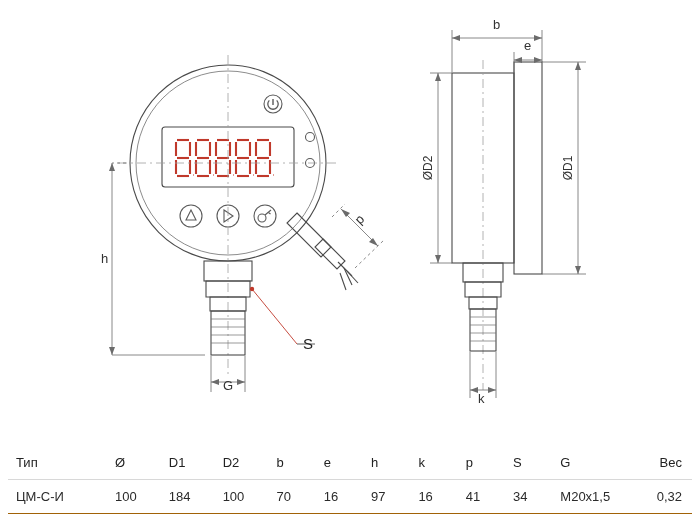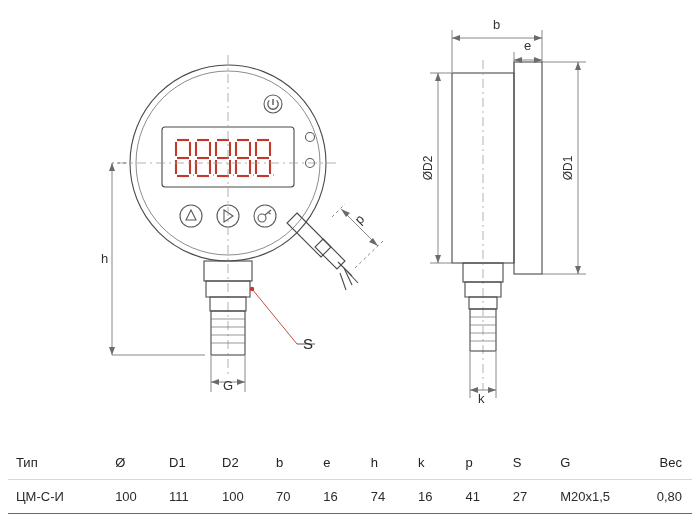--- a/index.html
+++ b/index.html
@@ -310,28 +310,28 @@
           <th style="width:46px">p</th>
           <th style="width:46px">S</th>
           <th style="width:104px">G</th>
           <th class="last">Вес</th>
         </tr>
       </thead>
       <tbody>
         <tr>
           <td>ЦМ-С-И</td>
           <td>100</td>
-          <td>111</td>
+          <td>184</td>
           <td>100</td>
           <td>70</td>
           <td>16</td>
-          <td>74</td>
+          <td>97</td>
           <td>16</td>
           <td>41</td>
-          <td>27</td>
+          <td>34</td>
           <td>M20x1,5</td>
-          <td class="last">0,80</td>
+          <td class="last">0,32</td>
         </tr>
       </tbody>
     </table>
   </div>
 
 </div>
 
 </body></html>

